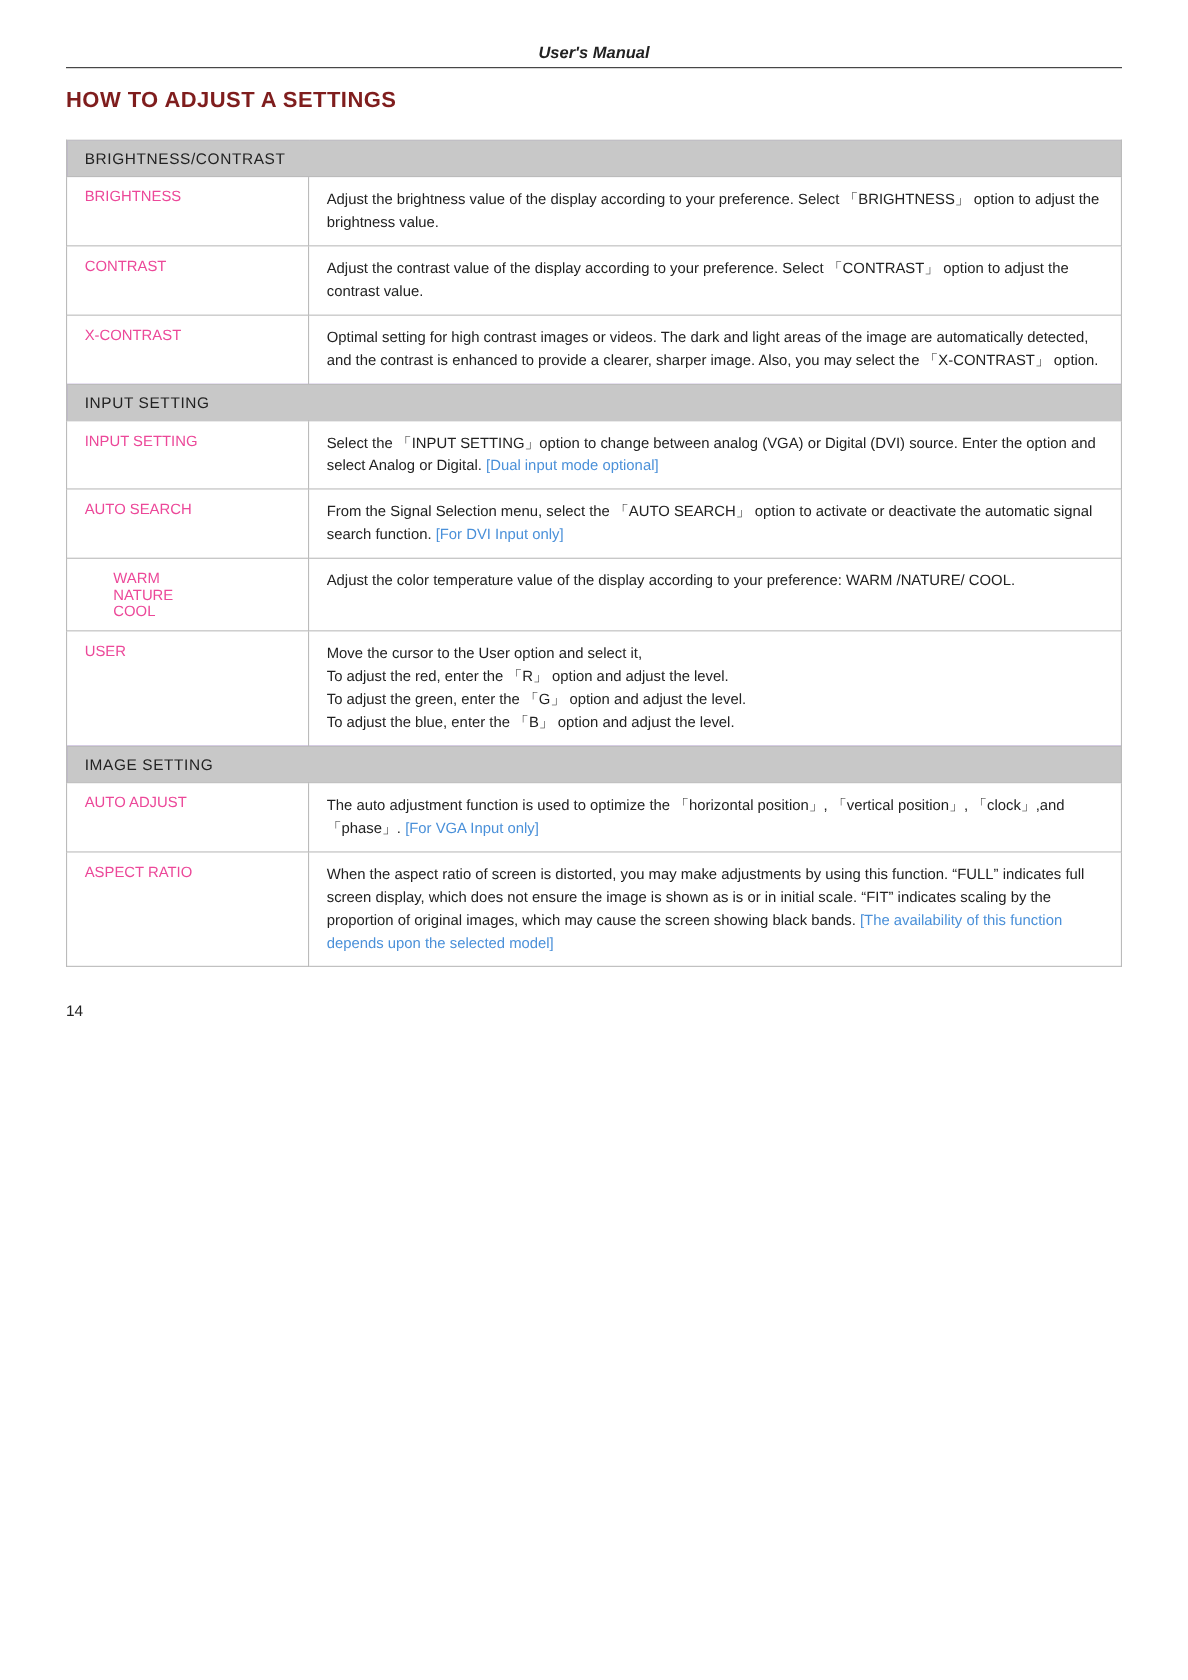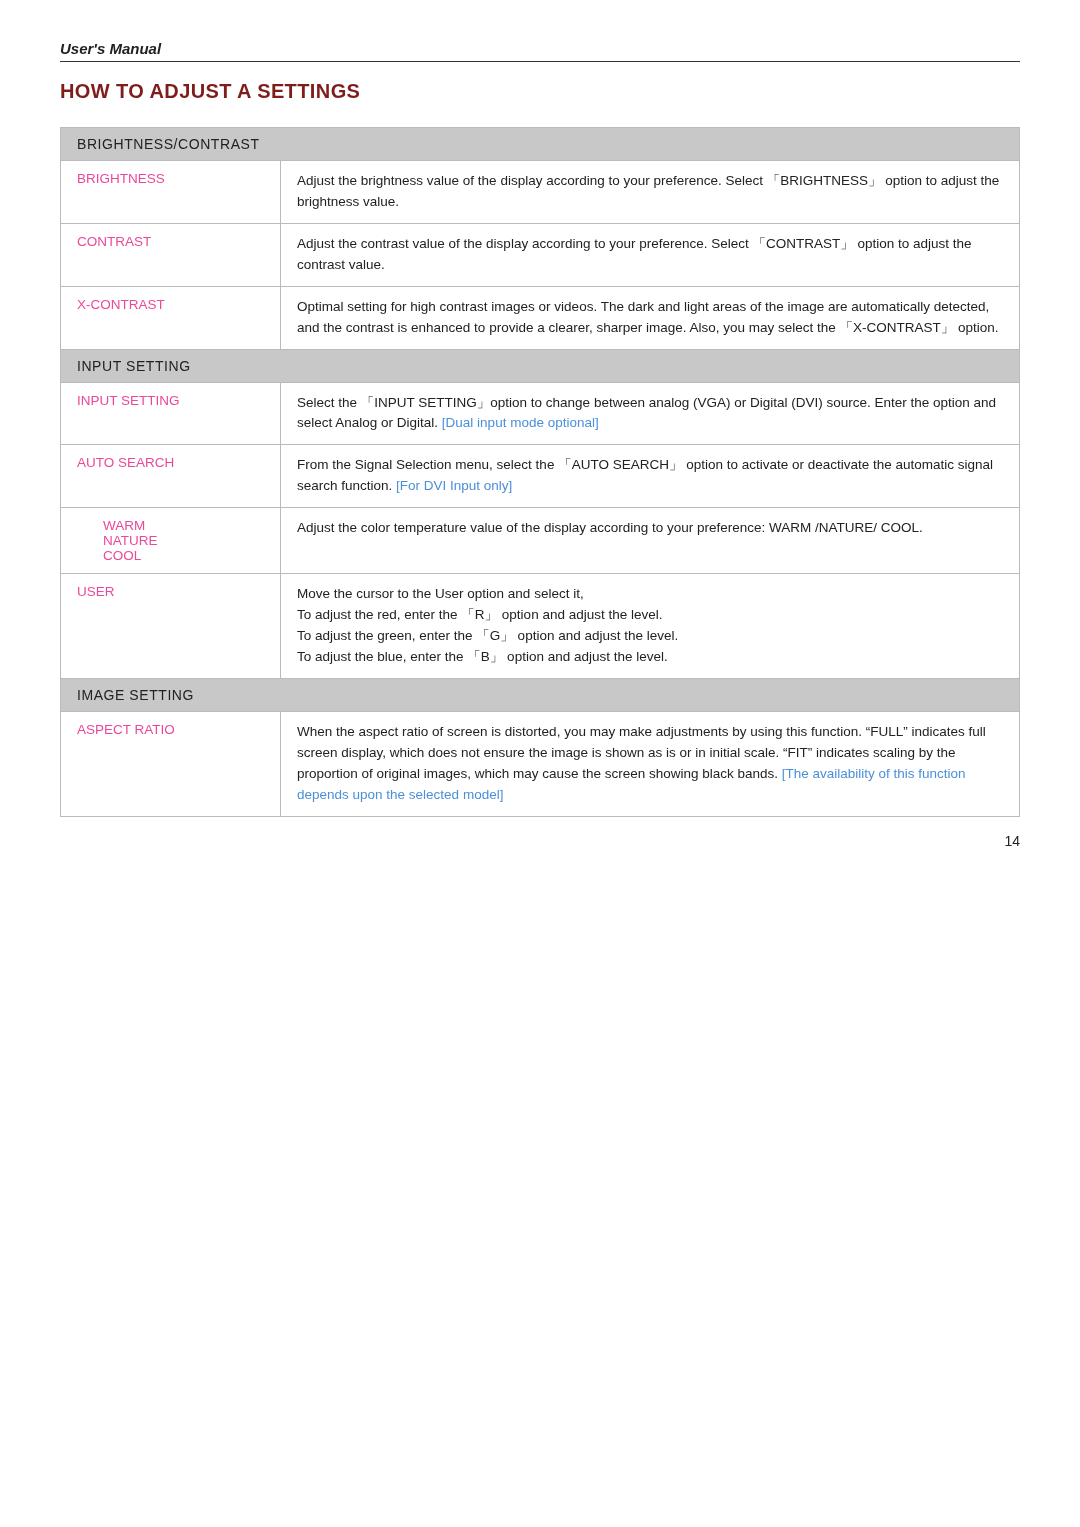--- a/index.html
+++ b/index.html
@@ -11,20 +11,21 @@
       width: 1080px;
       min-height: 1527px;
       padding: 40px 60px 60px 60px;
     }
     .users-manual {
       font-style: italic;
       font-weight: bold;
       font-size: 15px;
       margin-bottom: 4px;
       color: #222;
+      text-align: center;
     }
     .top-divider {
       border: none;
       border-top: 1.5px solid #333;
       margin-bottom: 18px;
     }
     .page-title {
       font-size: 20px;
       font-weight: bold;
       margin-bottom: 24px;
@@ -70,22 +71,22 @@
       line-height: 1.55;
       padding: 12px 16px;
     }
     .link-blue {
       color: #4a90d9;
     }
     .row-bg-white {
       background: #fff;
     }
     .footer-page {
-      text-align: right;
-      margin-top: 16px;
+      text-align: left;
+      margin-top: 32px;
       font-size: 14px;
       color: #222;
     }
   </style>
 </head>
 <body>
 
 <p class="users-manual">User's Manual</p>
 <hr class="top-divider">
 <h1 class="page-title">HOW TO ADJUST A SETTINGS</h1>
@@ -136,20 +137,26 @@
     <td class="desc-col" style="white-space:pre-line;">Move the cursor to the User option and select it,
 To adjust the red, enter the 「R」 option and adjust the level.
 To adjust the green, enter the 「G」 option and adjust the level.
 To adjust the blue, enter the 「B」 option and adjust the level.</td>
   </tr>
 
   <tr class="section-header">
     <td colspan="2">IMAGE SETTING</td>
   </tr>
   <tr class="row-bg-white">
+    <td class="label-col">AUTO ADJUST</td>
+    <td class="desc-col">
+      <span>The auto adjustment function is used to optimize the 「horizontal position」, 「vertical position」, 「clock」,and  「phase」. </span><span class="link-blue">[For VGA Input only]</span><span></span>
+    </td>
+  </tr>
+  <tr class="row-bg-white">
     <td class="label-col">ASPECT RATIO</td>
     <td class="desc-col">
       <span>When the aspect ratio of screen is distorted, you may make adjustments by using this function. “FULL” indicates full screen display, which does not ensure the image is shown as is or in initial scale. “FIT” indicates scaling by the proportion of original images, which may cause the screen showing black bands. </span><span class="link-blue">[The availability of this function depends upon the selected model]</span><span></span>
     </td>
   </tr>
 </tbody>
   </table>
 
 <div class="footer-page">
   <span>14</span>

